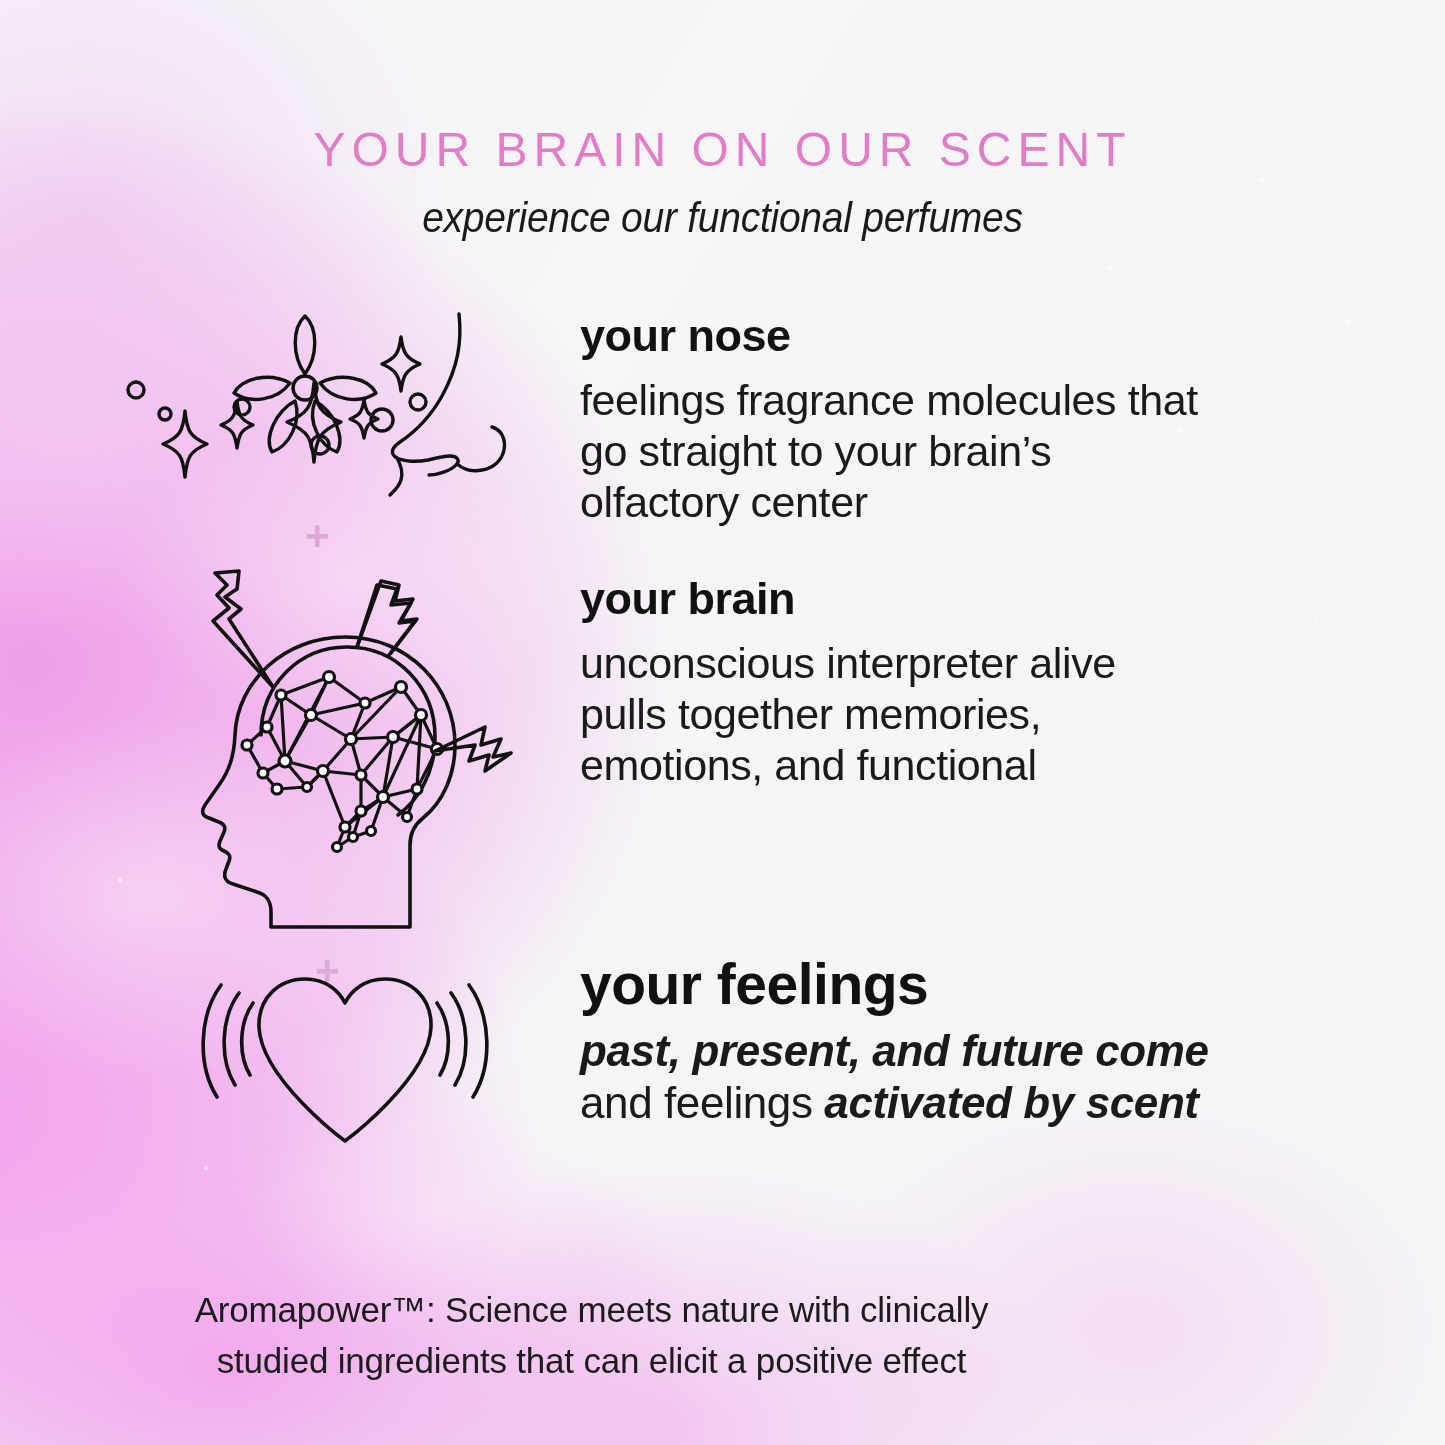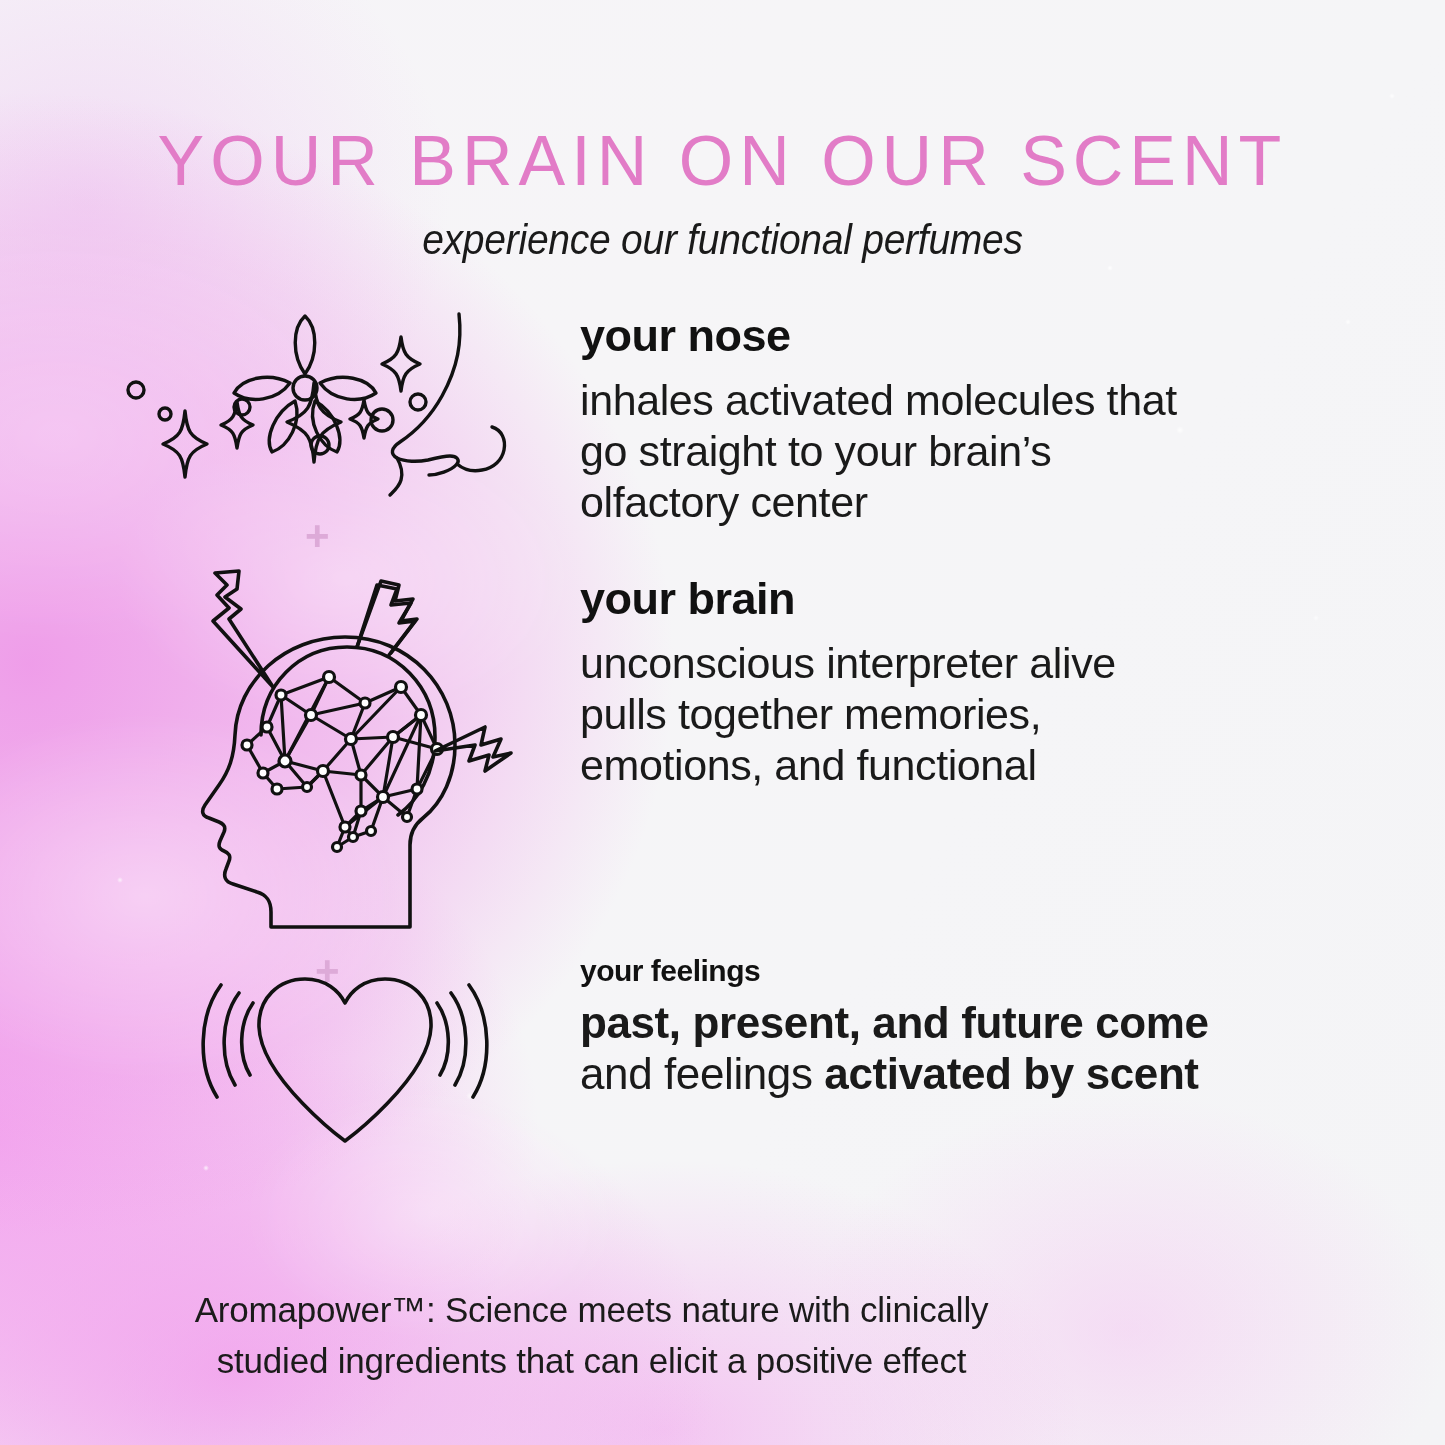--- a/index.html
+++ b/index.html
@@ -52,21 +52,21 @@
       radial-gradient(circle 3px at 206px 1168px, rgba(255,255,255,.8) 0%, rgba(255,255,255,0) 100%),
       radial-gradient(circle 3px at 120px 880px,  rgba(255,255,255,.75) 0%, rgba(255,255,255,0) 100%),
       radial-gradient(circle 4px at 470px 1096px, rgba(255,255,255,.6) 0%, rgba(255,255,255,0) 100%),
       radial-gradient(circle 3px at 690px 600px,  rgba(255,255,255,.55) 0%, rgba(255,255,255,0) 100%);
   }
 
   
   .header { position:absolute; top:126px; left:0; width:1445px; text-align:center; }
 
   .title {
-    font-size:70px;
+    font-size:48px;
     font-weight:400;
     letter-spacing:6px;
     color:#e27cc7;
     line-height:1;
     font-stretch:condensed;
   }
   .subtitle {
     margin-top:20px;
     font-size:42px;
     font-style:italic;
@@ -102,23 +102,23 @@
   .heading.indent { margin-left:0; }
 
   .body {
     margin-top:16px;
     font-size:43px;
     font-weight:400;
     color:#1a1a1a;
     line-height:1.18;
     letter-spacing:-.4px;
   }
-  .body b { font-weight:700; }
-
-  .feelings-head { font-size:30px; }
+  .body b { font-weight:700;font-style:italic; }
+
+  .feelings-head { font-size:57px; }
   .feelings-body { margin-top:10px; font-size:44px; line-height:1.18; }
 
   
   .plus {
     position:absolute;
     color:#ddaad8;
     font-size:42px;
     font-weight:700;
     line-height:1;
     user-select:none;
@@ -188,21 +188,21 @@
           <path d="M287,146 C291,153 293,161 291,168 C289,175 283,180 280,183"></path>
           <path d="M382,115 C392,118 396,128 394,138 C392,148 384,156 372,158
                    C362,160 353,157 347,152"></path>
         </g>
       </svg>
     </div>
 
     <div class="text-cell">
       <div class="heading">your nose</div>
       <div class="body">
-        <div>inhales activated molecules that</div>
+        <div>feelings fragrance molecules that</div>
         <div>go straight to your brain’s</div>
         <div>olfactory center</div>
       </div>
     </div>
   </div>
 
   <span class="plus plus-1">+</span>
 
   <div class="row row-brain">
     <div class="icon-cell">

